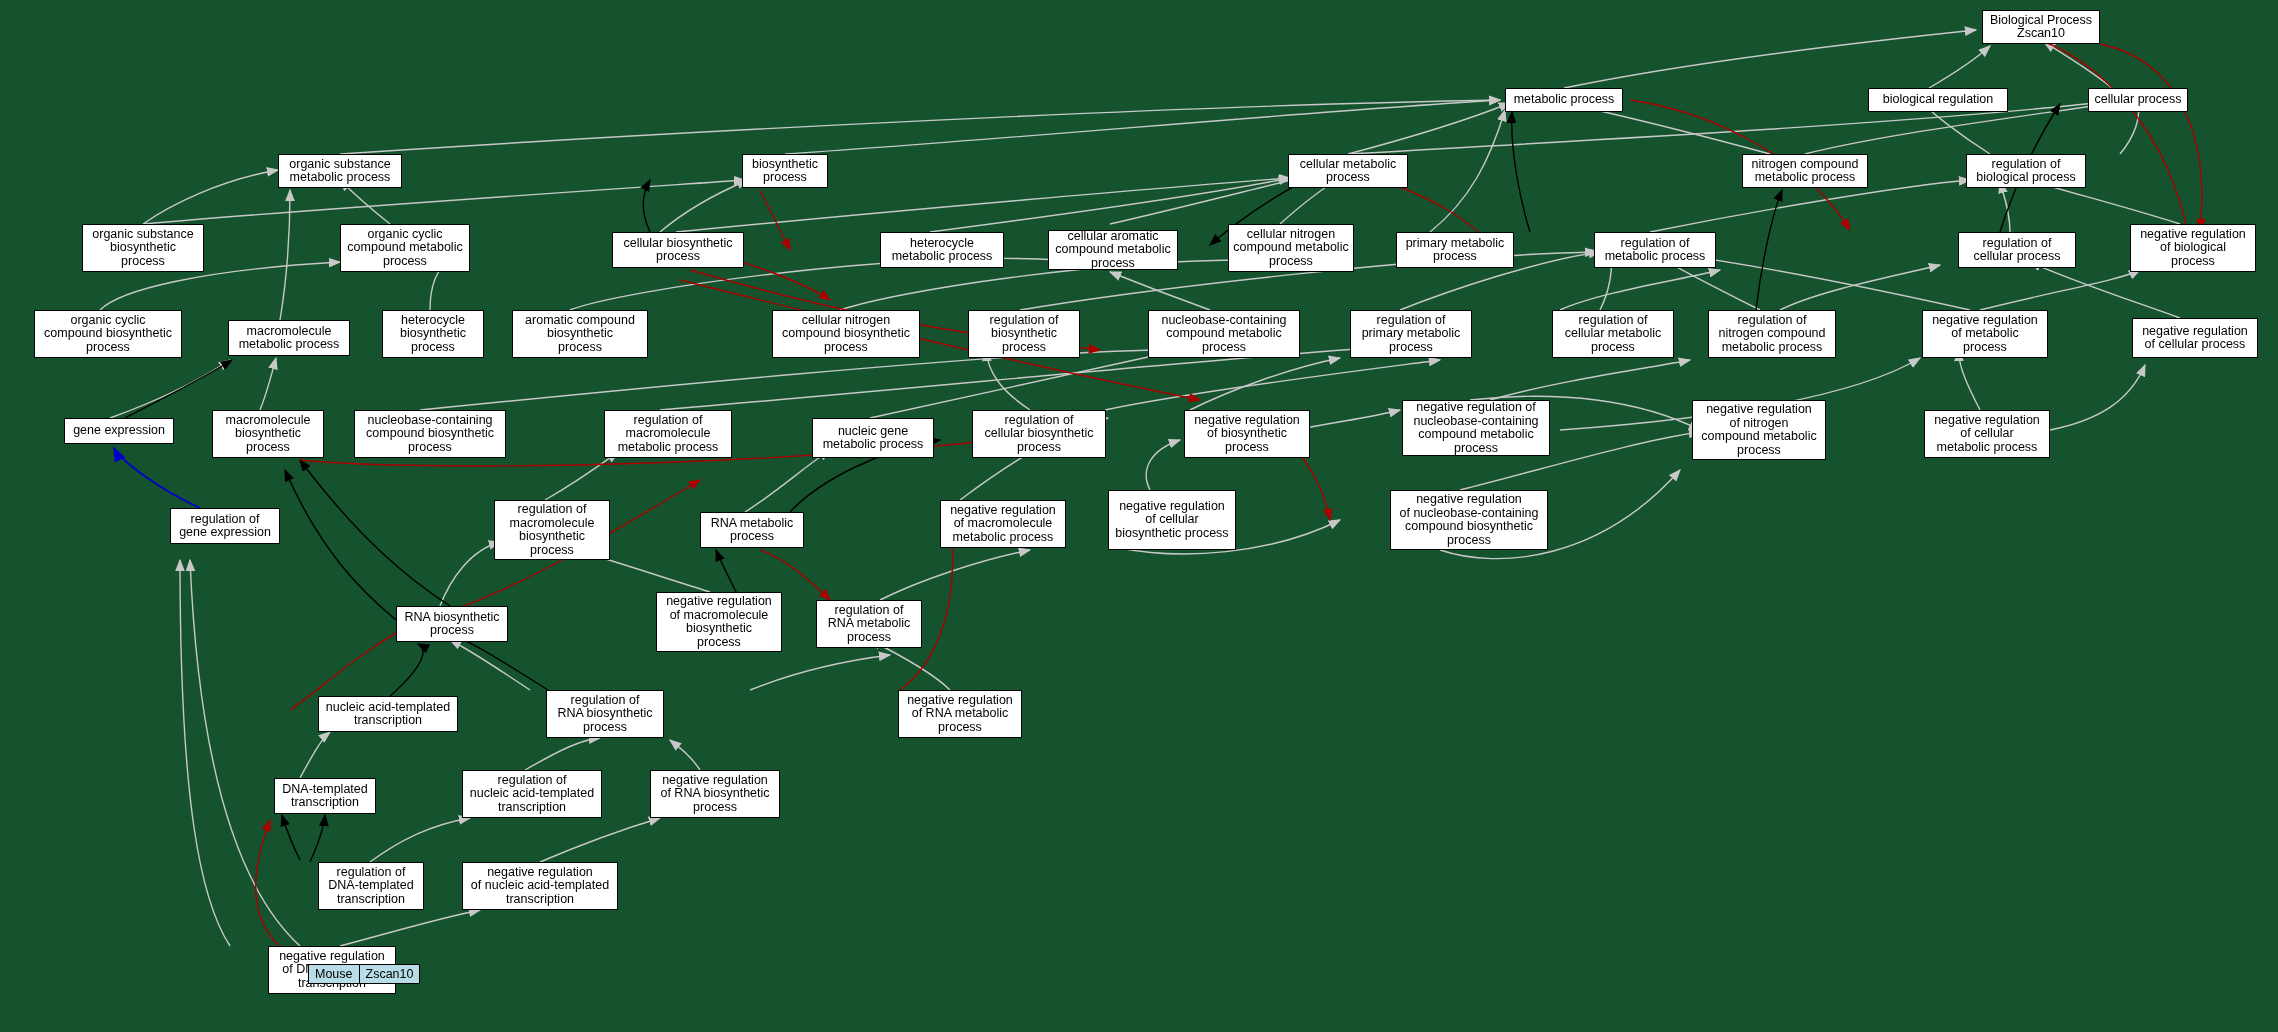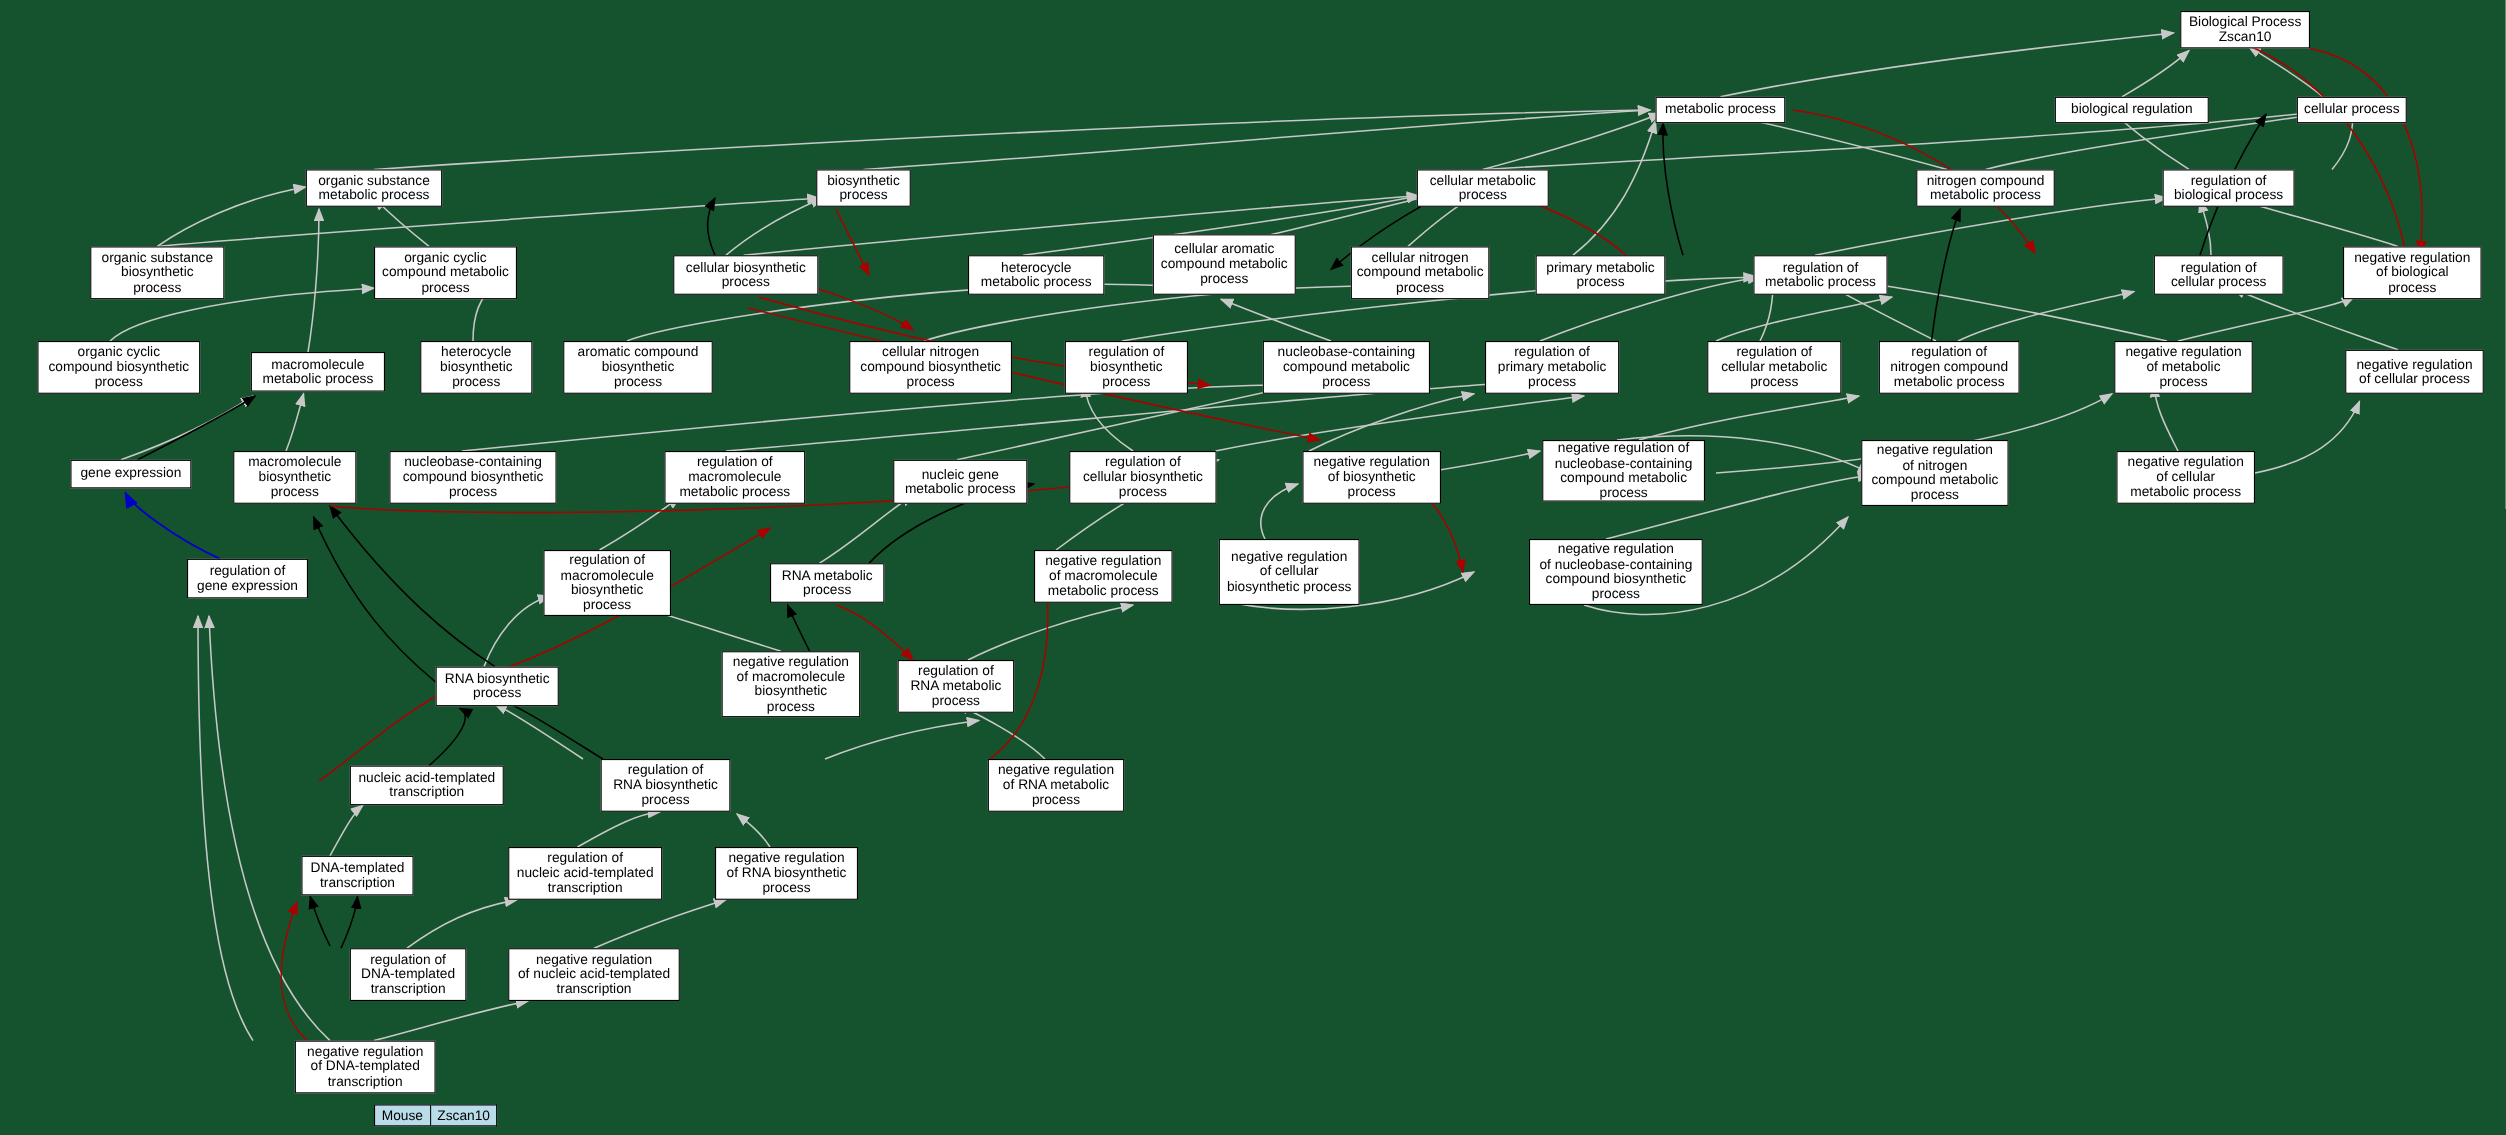--- a/index.html
+++ b/index.html
@@ -216,21 +216,21 @@
   <div class="node" style="left:82px;top:224px;width:122px;height:48px;">organic substance
 biosynthetic
 process</div>
   <div class="node" style="left:340px;top:224px;width:130px;height:48px;">organic cyclic
 compound metabolic
 process</div>
   <div class="node" style="left:612px;top:232px;width:132px;height:36px;">cellular biosynthetic
 process</div>
   <div class="node" style="left:880px;top:232px;width:124px;height:36px;">heterocycle
 metabolic process</div>
-  <div class="node" style="left:1048px;top:213px;width:130px;height:55px;">cellular aromatic
+  <div class="node" style="left:1048px;top:230px;width:130px;height:40px;">cellular aromatic
 compound metabolic
 process</div>
   <div class="node" style="left:1228px;top:224px;width:126px;height:48px;">cellular nitrogen
 compound metabolic
 process</div>
   <div class="node" style="left:1396px;top:232px;width:118px;height:36px;">primary metabolic
 process</div>
   <div class="node" style="left:1594px;top:232px;width:122px;height:36px;">regulation of
 metabolic process</div>
   <div class="node" style="left:1958px;top:232px;width:118px;height:36px;">regulation of
@@ -347,17 +347,17 @@
   <div class="node" style="left:318px;top:862px;width:106px;height:48px;">regulation of
 DNA-templated
 transcription</div>
   <div class="node" style="left:462px;top:862px;width:156px;height:48px;">negative regulation
 of nucleic acid-templated
 transcription</div>
   <div class="node" style="left:268px;top:946px;width:128px;height:48px;">negative regulation
 of DNA-templated
 transcription</div>
 
-  <div class="legend" style="left:308px;top:1004px;margin-left:32px;">
+  <div class="legend" style="left:308px;top:964px;">
     <div class="sp">Mouse</div>
     <div class="gene">Zscan10</div>
   </div>
 </div>
 
 </body></html>

